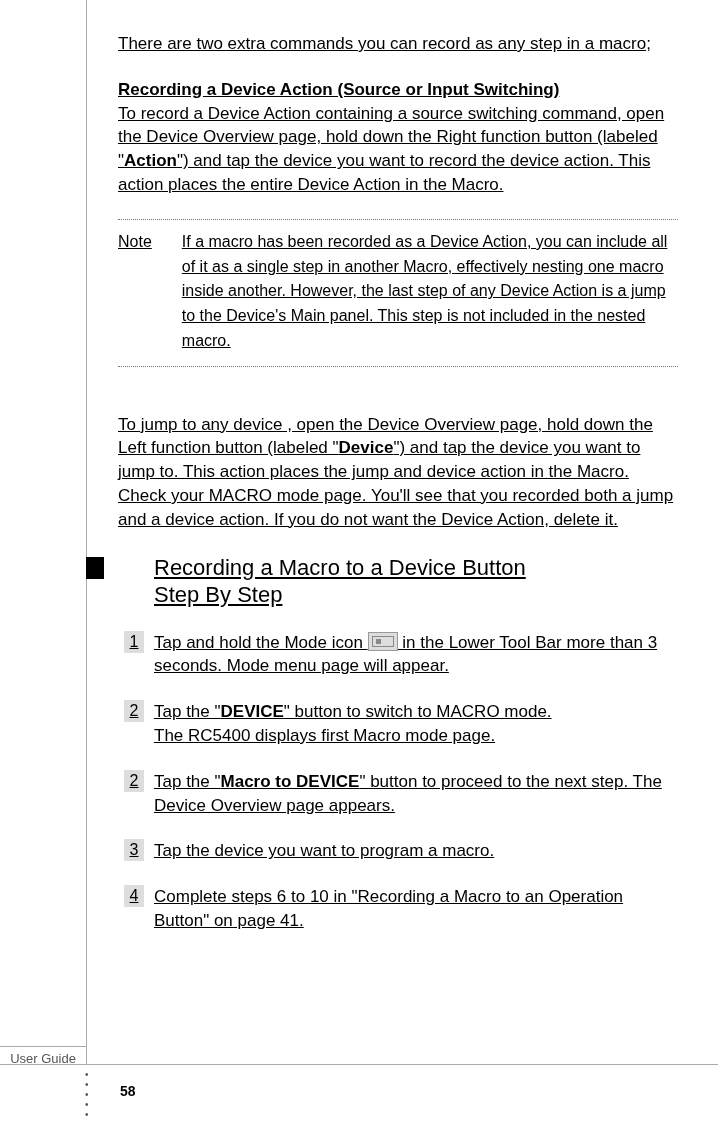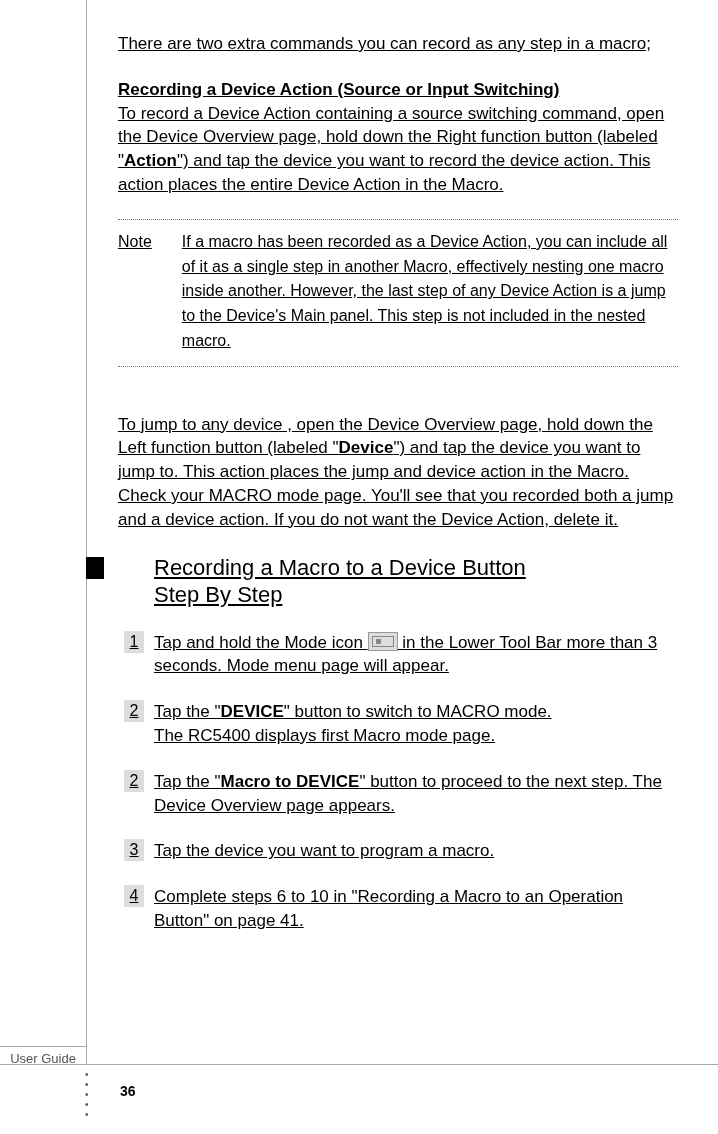--- a/index.html
+++ b/index.html
@@ -191,20 +191,20 @@
       <div class="step">
         <div class="step-num">4</div>
         <div class="step-body"><span>Complete steps 6 to 10 in "Recording a Macro to an Operation Button" on page 41.</span></div>
       </div>
     </div>
 
 </div>
 
 <div class="footer-tab">User Guide</div>
 <div class="footer-line"></div>
-<div class="page-num">36</div>
+<div class="page-num">58</div>
 <div class="dots">
   <span>•</span>
     <span>•</span>
     <span>•</span>
     <span>•</span>
     <span>•</span>
 </div>
 
 </body></html>

